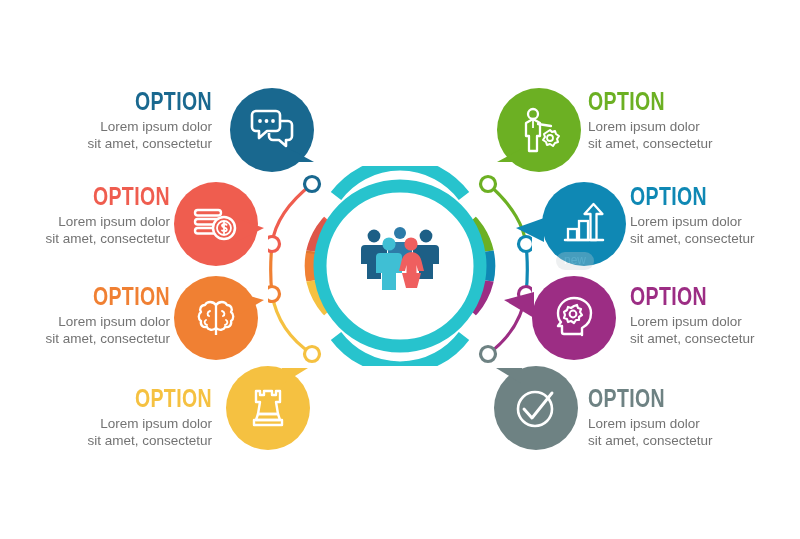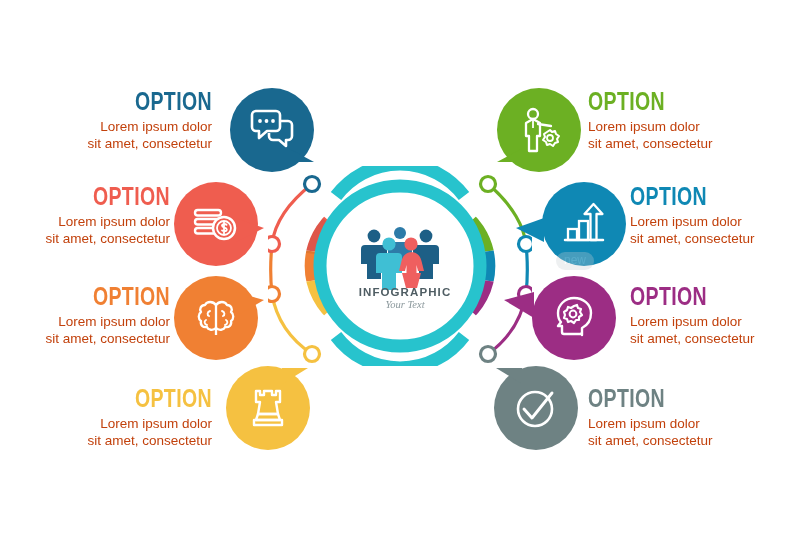--- a/index.html
+++ b/index.html
@@ -36,21 +36,21 @@
     margin: 0 0 4px 0;
     white-space: nowrap;
   }
   .option-block.align-right .option-title { transform-origin: right center; }
   .option-block.align-left  .option-title { transform-origin: left center; }
 
   .option-desc {
     font-family: "Liberation Sans", sans-serif;
     font-size: 13.5px;
     line-height: 17px;
-    color: #c2410c;
+    color: #737373;
     margin: 0;
     white-space: nowrap;
   }
 
   
   .bubble {
     position: absolute;
     width: 84px;
     height: 84px;
     border-radius: 50%;
@@ -216,24 +216,20 @@
           <path d="M-20 -1 h18 a4 4 0 0 1 4 4 v16 h-6 v17 h-14 v-17 h-6 v-16 a4 4 0 0 1 4 -4 z"></path>
         </g>
         <g fill="#ef5f5f">
           <circle cx="11" cy="-10" r="6.6"></circle>
           <path d="M11 -2 c5 0 9 3 10.5 9 l2.5 10 h-6 l-1.5 -6 l0 8 h4.5 l-4 15 h-11 l-4 -15 h4.5 l0 -8 l-1.5 6 h-6 l2.5 -10 c1.5 -6 5.5 -9 10.5 -9 z"></path>
         </g>
       </g>
     </svg>
   </div>
 
-  <div class="center-label">
-    <p class="center-title">INFOGRAPHIC</p>
-    <p class="center-sub">Your Text</p>
-  </div>
 
   <div class="bubble" style="left:230px; top:88px; background:#19688f;">
     <div class="tail" style="left:58px; top:60px; border-left:26px solid #19688f; border-top:14px solid transparent; border-bottom:0 solid transparent;"></div>
     <div class="glyph">
       <svg width="48" height="42" viewBox="0 0 48 42">
         <path d="M4 6 a4 4 0 0 1 4-4 h20 a4 4 0 0 1 4 4 v12 a4 4 0 0 1 -4 4 h-9 l-8 7 v-7 h-3 a4 4 0 0 1 -4 -4 z" fill="none" stroke="#fff" stroke-width="2.6" stroke-linejoin="round"></path>
         <path d="M33 12 h7 a4 4 0 0 1 4 4 v11 a4 4 0 0 1 -4 4 h-2 v6 l-7 -6 h-6 a4 4 0 0 1 -4 -4 v-3" fill="none" stroke="#fff" stroke-width="2.6" stroke-linejoin="round"></path>
         <circle cx="12" cy="12" r="1.9" fill="#fff"></circle>
         <circle cx="18.5" cy="12" r="1.9" fill="#fff"></circle>
         <circle cx="25" cy="12" r="1.9" fill="#fff"></circle>

